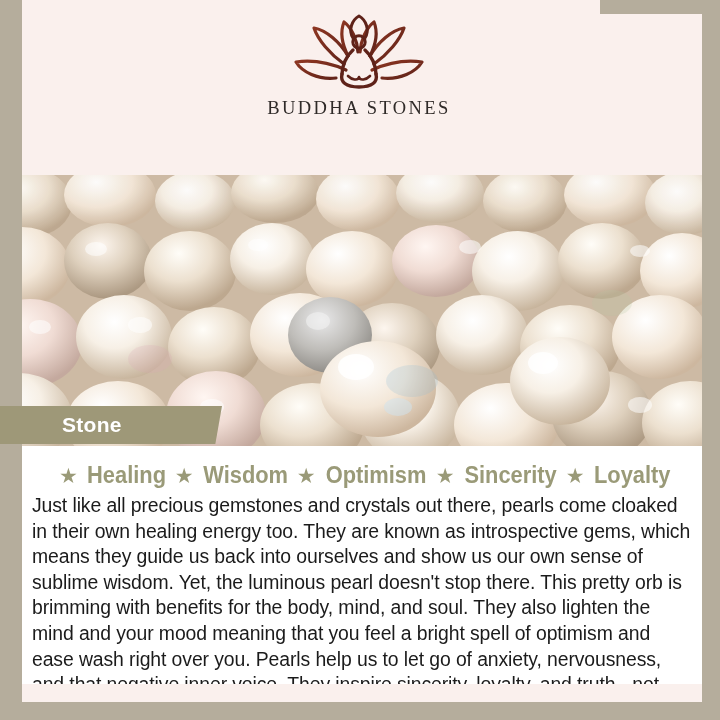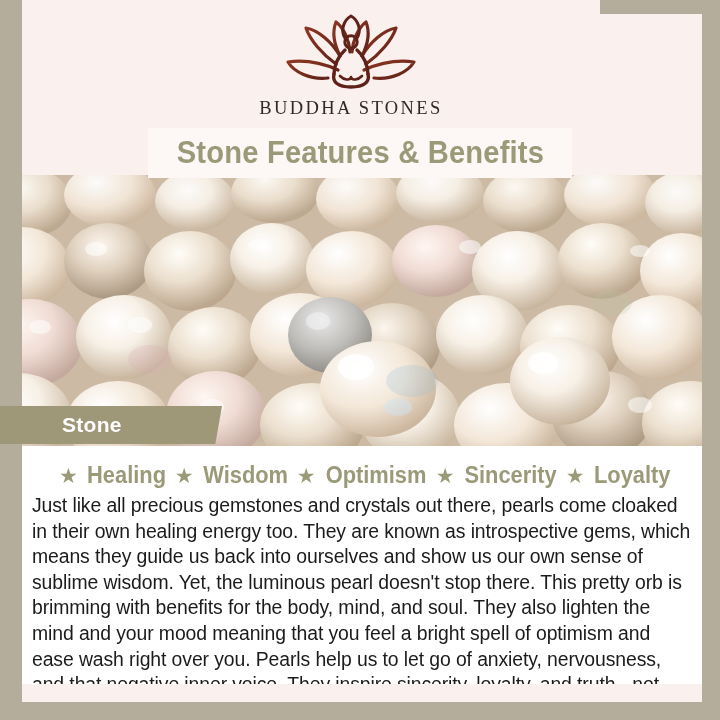--- a/index.html
+++ b/index.html
@@ -33,20 +33,21 @@
     overflow: hidden;
   }
 
   
   .logo-block {
     position: absolute;
     left: 0;
     top: 14px;
     width: 702px;
     text-align: center;
+    padding-left: 8px;
   }
   .logo-mark {
     display: block;
     margin: 0 auto;
     width: 150px;
     height: 78px;
   }
   .logo-word {
     display: block;
     margin-top: 6px;
@@ -364,23 +365,20 @@
         </g>
 
         <g opacity="0.22">
           <ellipse cx="412" cy="206" rx="26" ry="16" fill="#8fb9d8"></ellipse>
           <ellipse cx="150" cy="184" rx="22" ry="14" fill="#d9a9b6"></ellipse>
           <ellipse cx="612" cy="128" rx="20" ry="13" fill="#b6c8a4"></ellipse>
         </g>
       </svg>
     </div>
 
-    <div class="title-banner">
-      <span class="title-text">Stone Features &amp; Benefits</span>
-    </div>
 
     <div class="stone-band">
       <span class="stone-name">Stone</span>
     </div>
 
     <div class="content">
       <div class="content-inner">
         <div class="keywords">
           <span class="kw">
             <span class="star">★</span>

